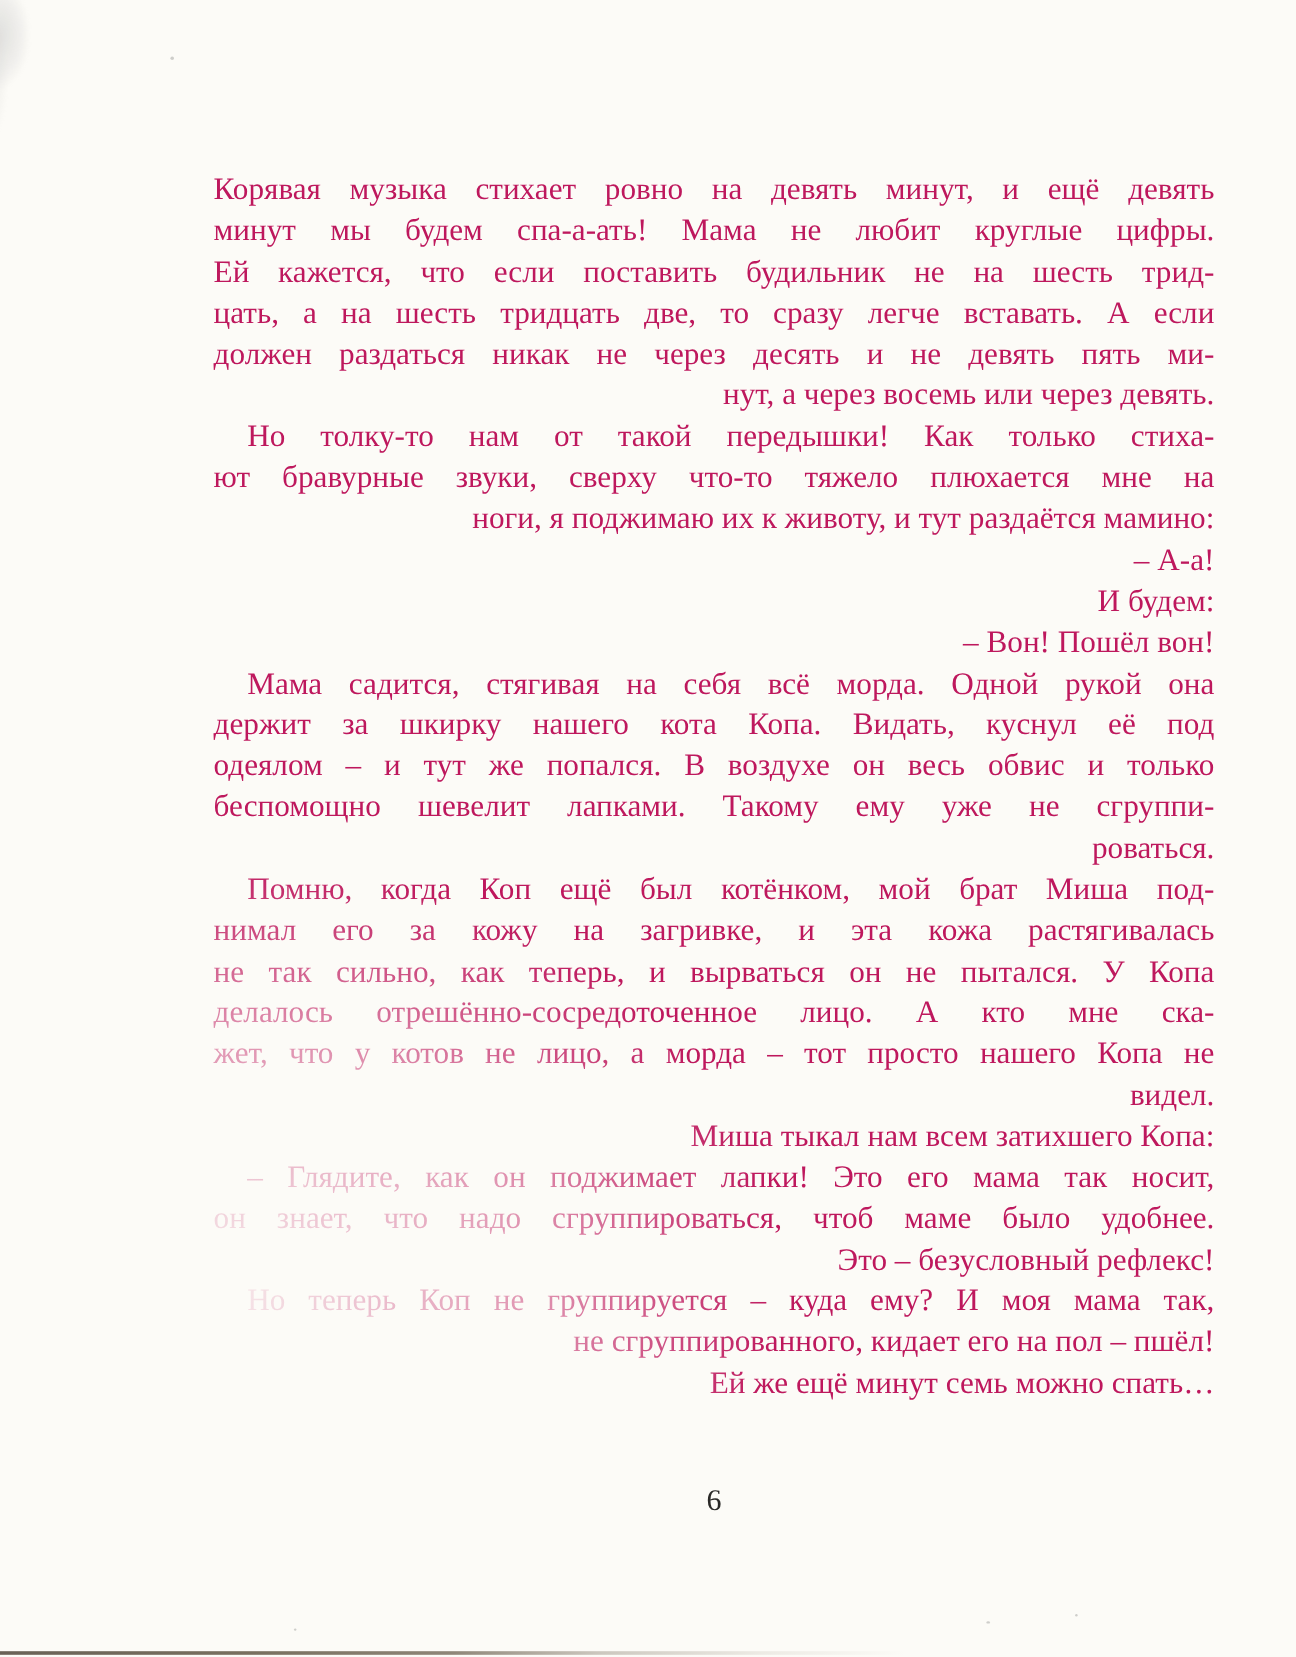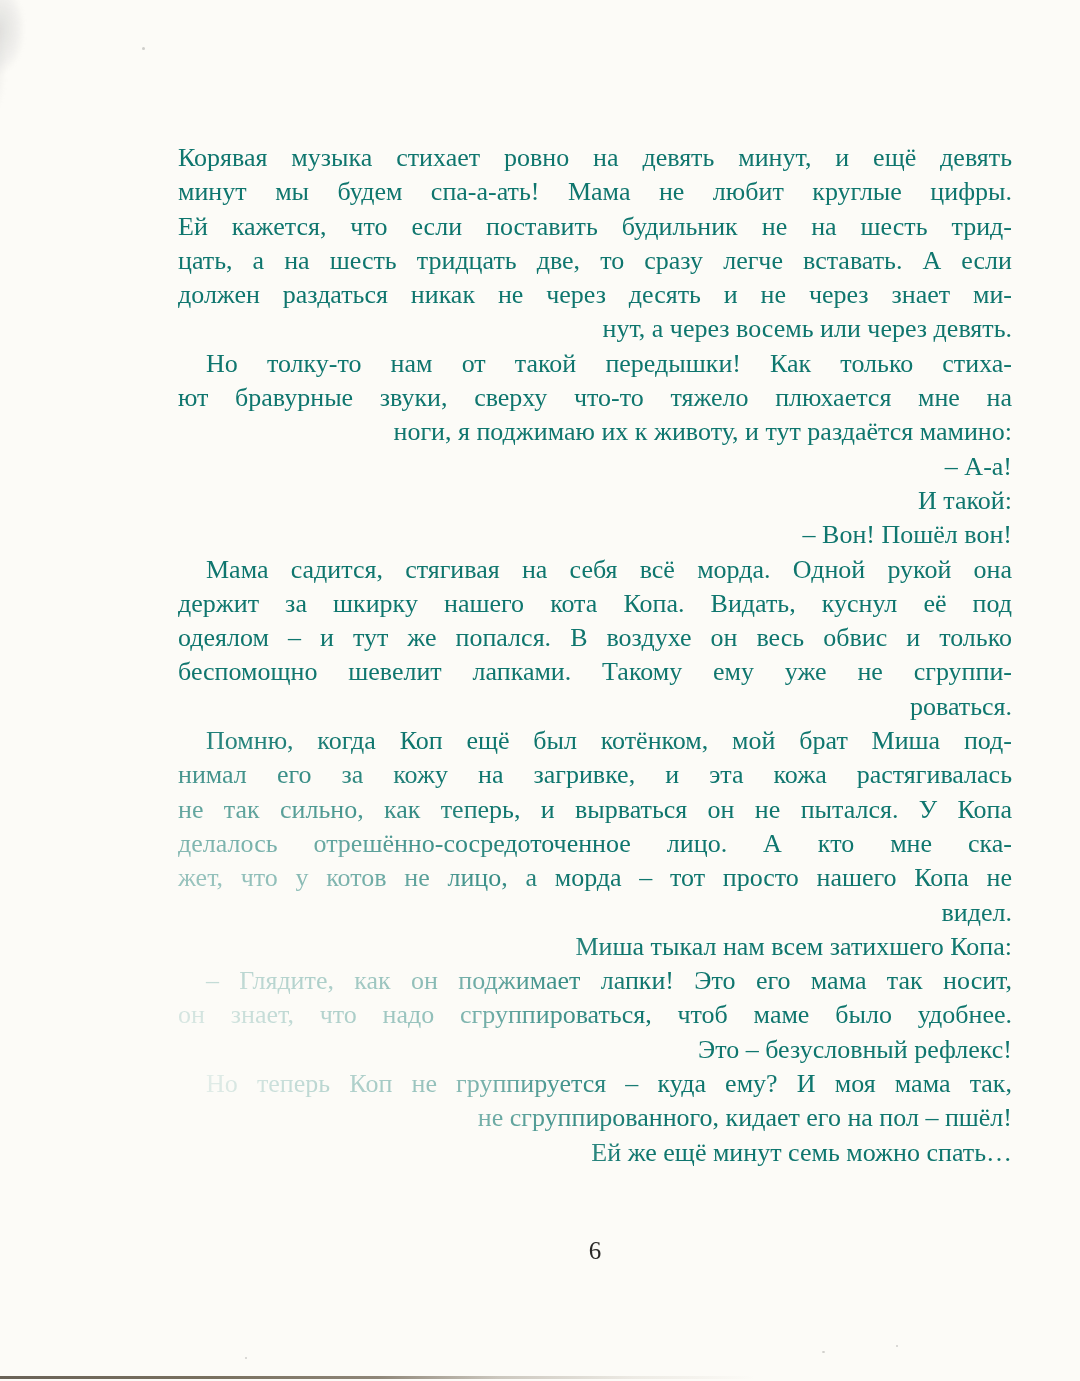--- a/index.html
+++ b/index.html
@@ -42,21 +42,21 @@
   .speck.s2 { left: 822px; top: 1351px; width: 3px; height: 2px; }
   .speck.s3 { left: 896px; top: 1345px; width: 2px; height: 2px; }
   .speck.s4 { left: 245px; top: 1357px; width: 2px; height: 2px; }
 
   
   .text-block {
     position: absolute;
     left: 178px;
     top: 141px;
     width: 834px;
-    color: #0f766e;
+    color: #be185d;
     font-size: 26px;
   }
   .ln {
     height: 34.3px;
     line-height: 34.3px;
     white-space: normal;
     text-align: right;
   }
   .ln.j {
     text-align: justify;
@@ -94,27 +94,27 @@
 
 <div>
 
   <div class="corner-smudge"></div>
 
   <div class="text-block">
     <div class="ln j">Корявая музыка стихает ровно на девять минут, и ещё девять</div>
     <div class="ln j">минут мы будем спа-а-ать! Мама не любит круглые цифры.</div>
     <div class="ln j">Ей кажется, что если поставить будильник не на шесть трид-</div>
     <div class="ln j">цать, а на шесть тридцать две, то сразу легче вставать. А если</div>
-    <div class="ln j">должен раздаться никак не через десять и не через знает ми-</div>
+    <div class="ln j">должен раздаться никак не через десять и не девять пять ми-</div>
     <div class="ln">нут, а через восемь или через девять.</div>
     <div class="ln j i">Но толку-то нам от такой передышки! Как только стиха-</div>
     <div class="ln j">ют бравурные звуки, сверху что-то тяжело плюхается мне на</div>
     <div class="ln">ноги, я поджимаю их к животу, и тут раздаётся мамино:</div>
     <div class="ln i">– А-а!</div>
-    <div class="ln i">И такой:</div>
+    <div class="ln i">И будем:</div>
     <div class="ln i">– Вон! Пошёл вон!</div>
     <div class="ln j i">Мама садится, стягивая на себя всё морда. Одной рукой она</div>
     <div class="ln j">держит за шкирку нашего кота Копа. Видать, куснул её под</div>
     <div class="ln j">одеялом – и тут же попался. В воздухе он весь обвис и только</div>
     <div class="ln j">беспомощно шевелит лапками. Такому ему уже не сгруппи-</div>
     <div class="ln">роваться.</div>
     <div class="ln j i">Помню, когда Коп ещё был котёнком, мой брат Миша под-</div>
     <div class="ln j">нимал его за кожу на загривке, и эта кожа растягивалась</div>
     <div class="ln j">не так сильно, как теперь, и вырваться он не пытался. У Копа</div>
     <div class="ln j">делалось отрешённо-сосредоточенное лицо. А кто мне ска-</div>

